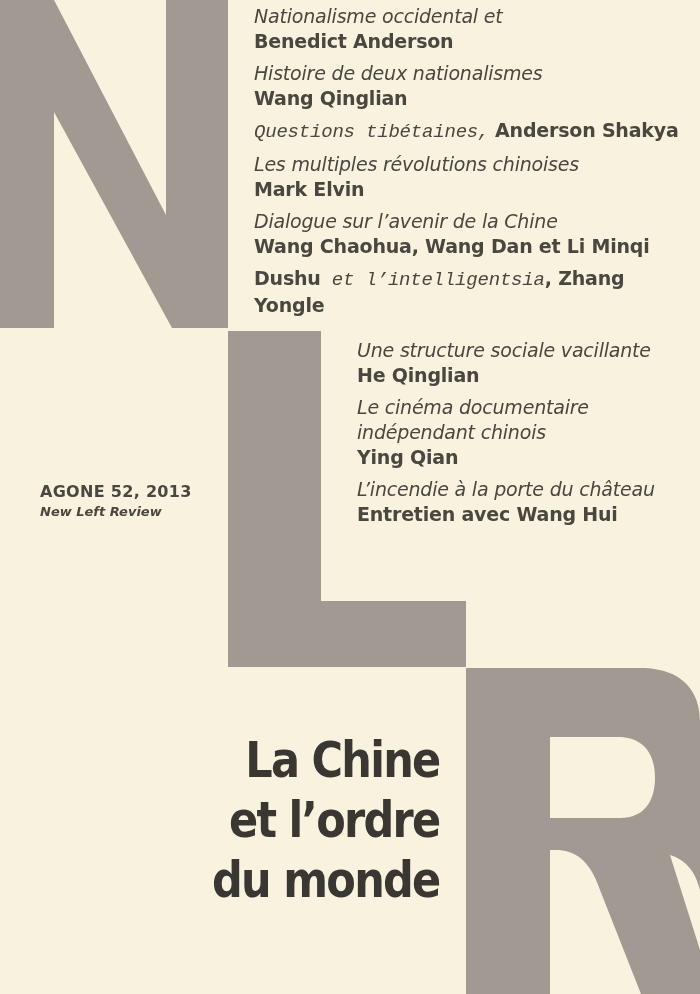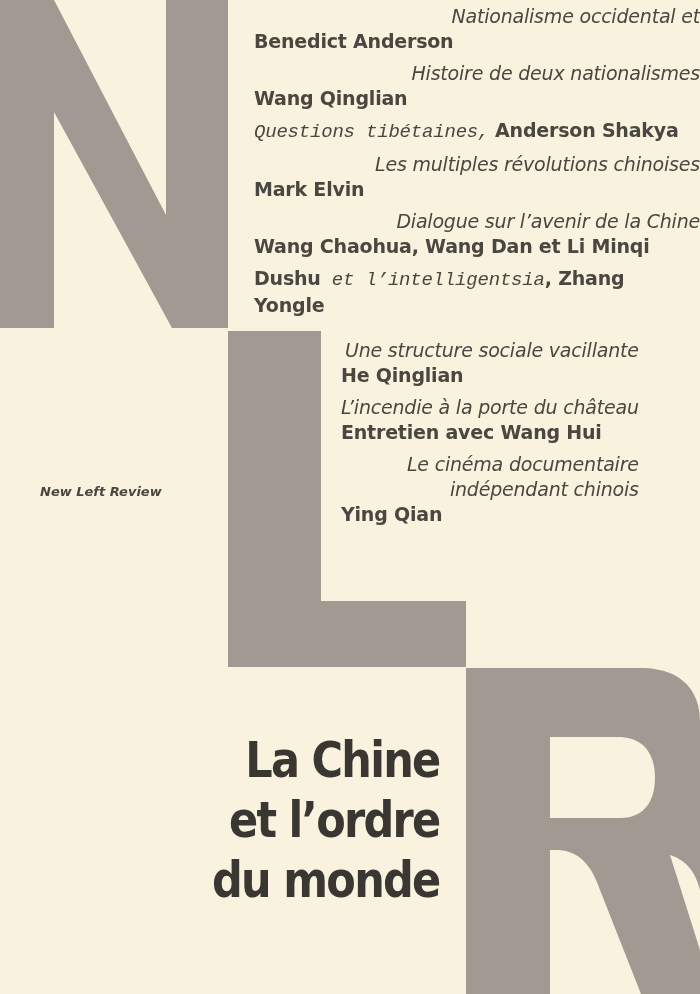--- a/index.html
+++ b/index.html
@@ -1,27 +1,27 @@
 <!DOCTYPE html>
 <html><head>
 <meta charset="utf-8">
 <style>
   html, body { margin: 0; padding: 0; }
   body { width: 700px; height: 994px; overflow: hidden; background: #f7f1dc; }
   .cover { position: relative; width: 700px; height: 994px; background: #f8f2de; overflow: hidden; }
   .letters { position: absolute; left: 0; top: 0; width: 700px; height: 994px; }
   .toc { position: absolute; font-family: "DejaVu Sans", sans-serif; color: #4a4640; }
   .entry { margin: 0 0 7px 0; }
-  .entry .t { font-style: italic; font-size: 19px; line-height: 25px; display: block; letter-spacing: -0.2px; text-align: right; }
+  .entry .t { font-style: italic; font-size: 19px; line-height: 25px; display: block; letter-spacing: -0.2px; }
   .entry .a { font-weight: bold; font-size: 19px; line-height: 25px; display: block; letter-spacing: -0.2px; }
   .inline { font-size: 19px; line-height: 25px; letter-spacing: -0.2px; }
   .inline .ti { font-style: italic; font-family: Liberation Mono, monospace; }
   .inline .au { font-weight: bold; }
   .toc1 { left: 254px; top: 4px; }
-  .toc2 { left: 341px; top: 338px; }
+  .toc2 { left: 357px; top: 338px; }
   .issue { position: absolute; left: 40px; top: 482px; font-family: "DejaVu Sans", sans-serif; color: #4a4640; }
   .issue .n { font-weight: bold; font-size: 16px; line-height: 20px; display: block; letter-spacing: 0.3px; }
   .issue .j { font-weight: bold; font-style: italic; font-size: 13px; line-height: 20px; display: block; }
   .title { position: absolute; right: 260px; top: 730px; text-align: right; font-family: "DejaVu Sans", sans-serif; font-weight: bold; color: #3a3632; font-size: 50px; line-height: 60px; letter-spacing: -2px; transform: scaleX(0.86); transform-origin: right top; }
   .title span { display: block; }
 </style>
 </head>
 <body>
 
 <div class="cover">
@@ -60,31 +60,32 @@
       <span class="au">Dushu</span><span class="ti"> et l’intelligentsia</span><span class="au">, Zhang Yongle</span>
     </div>
   </div>
 
   <div class="toc toc2">
     <div class="entry">
       <span class="t">Une structure sociale vacillante</span>
       <span class="a">He Qinglian</span>
     </div>
     <div class="entry">
-      <span class="t">L’incendie à la porte du château</span>
-      <span class="a">Entretien avec Wang Hui</span>
-    </div>
-    <div class="entry">
       <span class="t">Le cinéma documentaire</span>
       <span class="t">indépendant chinois</span>
       <span class="a">Ying Qian</span>
     </div>
+    <div class="entry">
+      <span class="t">L’incendie à la porte du château</span>
+      <span class="a">Entretien avec Wang Hui</span>
+    </div>
   </div>
 
   <div class="issue">
+    <span class="n">AGONE 52, 2013</span>
     <span class="j">New Left Review</span>
   </div>
 
   <div class="title">
     <span>La Chine</span>
     <span>et l’ordre</span>
     <span>du monde</span>
   </div>
 
 </div>

